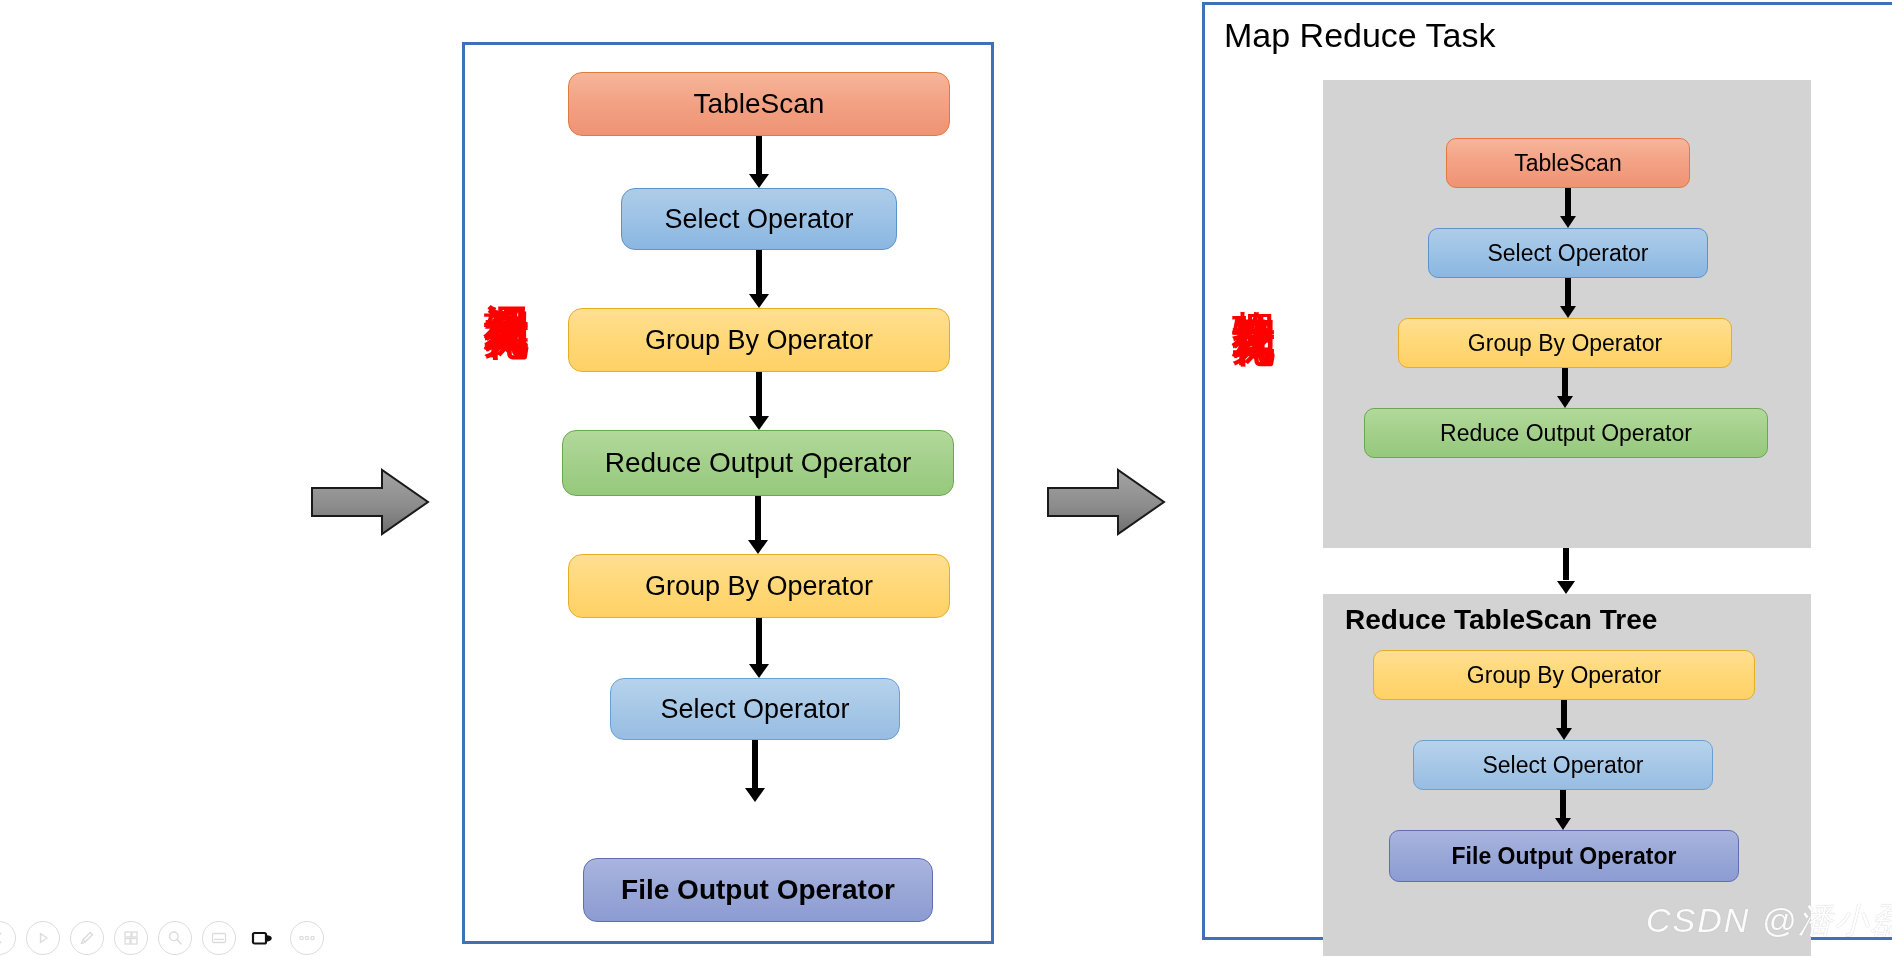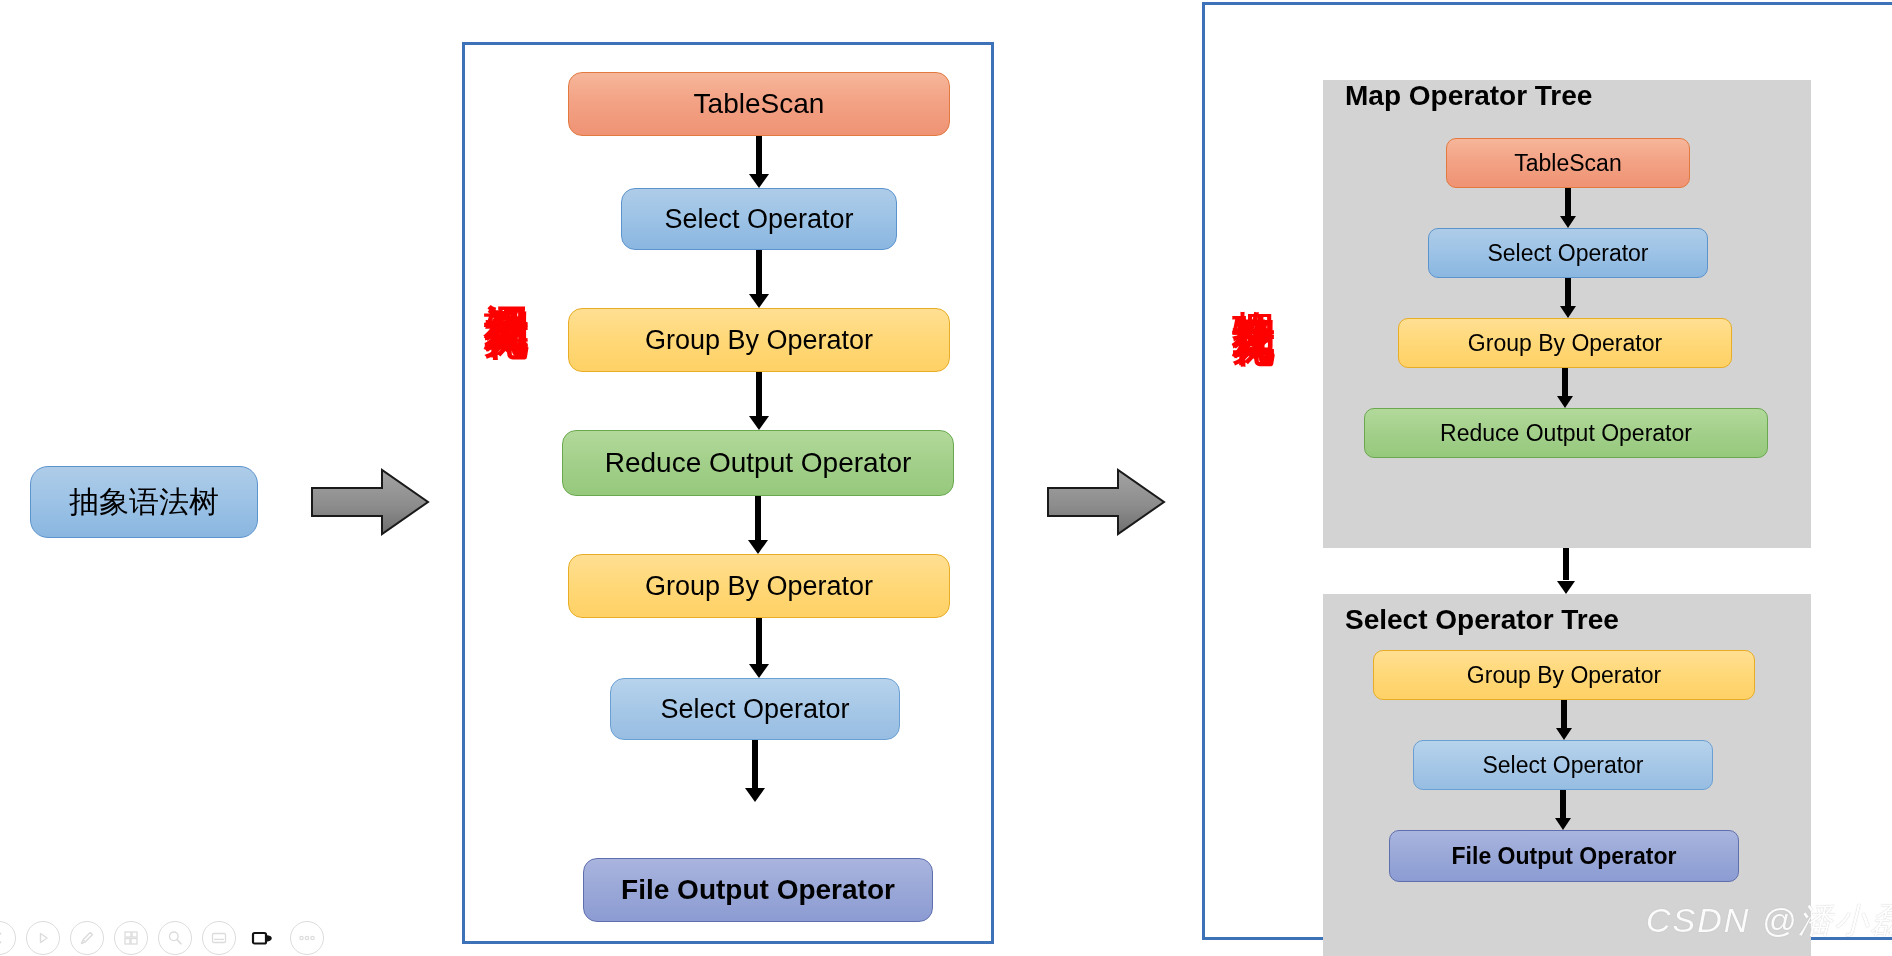--- a/index.html
+++ b/index.html
@@ -107,23 +107,20 @@
     text-shadow: 0 0 1px rgba(150,150,150,.75);
     white-space: nowrap;
     pointer-events: none;
   }
 </style>
 </head>
 <body>
 
 <div id="stage">
 
-  <div class="node fill-blue" style="left:30px; top:466px; width:228px; height:72px; font-size:30px; border-radius:18px;">
-    <span>抽象语法树</span>
-  </div>
 
   <div class="block-arrow" style="left:310px; top:466px; width:120px; height:72px;">
     <svg viewBox="0 0 120 72" preserveAspectRatio="none">
       <defs>
         <linearGradient id="ga1" x1="0" y1="0" x2="0" y2="1">
           <stop offset="0%" stop-color="#a3a3a3"></stop>
           <stop offset="55%" stop-color="#8d8d8d"></stop>
           <stop offset="100%" stop-color="#6f6f6f"></stop>
         </linearGradient>
       </defs>
@@ -195,26 +192,26 @@
           <stop offset="55%" stop-color="#8d8d8d"></stop>
           <stop offset="100%" stop-color="#6f6f6f"></stop>
         </linearGradient>
       </defs>
       <polygon points="2,22 72,22 72,4 118,36 72,68 72,50 2,50" fill="url(#ga2)" stroke="#1a1a1a" stroke-width="2"></polygon>
     </svg>
   </div>
 
   <div class="panel-outline" style="left:1202px; top:2px; width:700px; height:938px; border-right:none;"></div>
 
+  <div class="plain-heading" style="left:1224px; top:16px; font-size:34px;">Map Reduce Task</div>
 
   <div class="vlabel" style="left:1232px; top:278px; font-size:42px;">物理计划及其优化</div>
 
   <div class="gray-panel" style="left:1323px; top:80px; width:488px; height:468px;"></div>
 
-  <div class="panel-heading" style="left:1345px; top:80px; font-size:28px;">Map Operator Tree</div>
 
   <div class="node r10 fill-salmon" style="left:1446px; top:138px; width:244px; height:50px; font-size:23px;">
     <span>TableScan</span>
   </div>
   <div class="vconn" style="left:1446px; top:188px; width:244px; height:40px;">
     <div class="shaft" style="height:28px;"></div>
     <div class="head" style="border-left-width:8px;border-right-width:8px;border-top-width:12px;"></div>
   </div>
 
   <div class="node r10 fill-blue" style="left:1428px; top:228px; width:280px; height:50px; font-size:23px;">
@@ -237,21 +234,21 @@
     <span>Reduce Output Operator</span>
   </div>
 
   <div class="vconn" style="left:1364px; top:548px; width:404px; height:46px;">
     <div class="shaft" style="height:32px;"></div>
     <div class="head" style="border-left-width:9px;border-right-width:9px;border-top-width:13px;"></div>
   </div>
 
   <div class="gray-panel" style="left:1323px; top:594px; width:488px; height:362px;"></div>
 
-  <div class="panel-heading" style="left:1345px; top:604px; font-size:28px;">Select Operator Tree</div>
+  <div class="panel-heading" style="left:1345px; top:604px; font-size:28px;">Reduce TableScan Tree</div>
 
   <div class="node r10 fill-amber" style="left:1373px; top:650px; width:382px; height:50px; font-size:23px;">
     <span>Group By Operator</span>
   </div>
   <div class="vconn" style="left:1373px; top:700px; width:382px; height:40px;">
     <div class="shaft" style="height:28px;"></div>
     <div class="head" style="border-left-width:8px;border-right-width:8px;border-top-width:12px;"></div>
   </div>
 
   <div class="node r10 fill-lightblue" style="left:1413px; top:740px; width:300px; height:50px; font-size:23px;">

